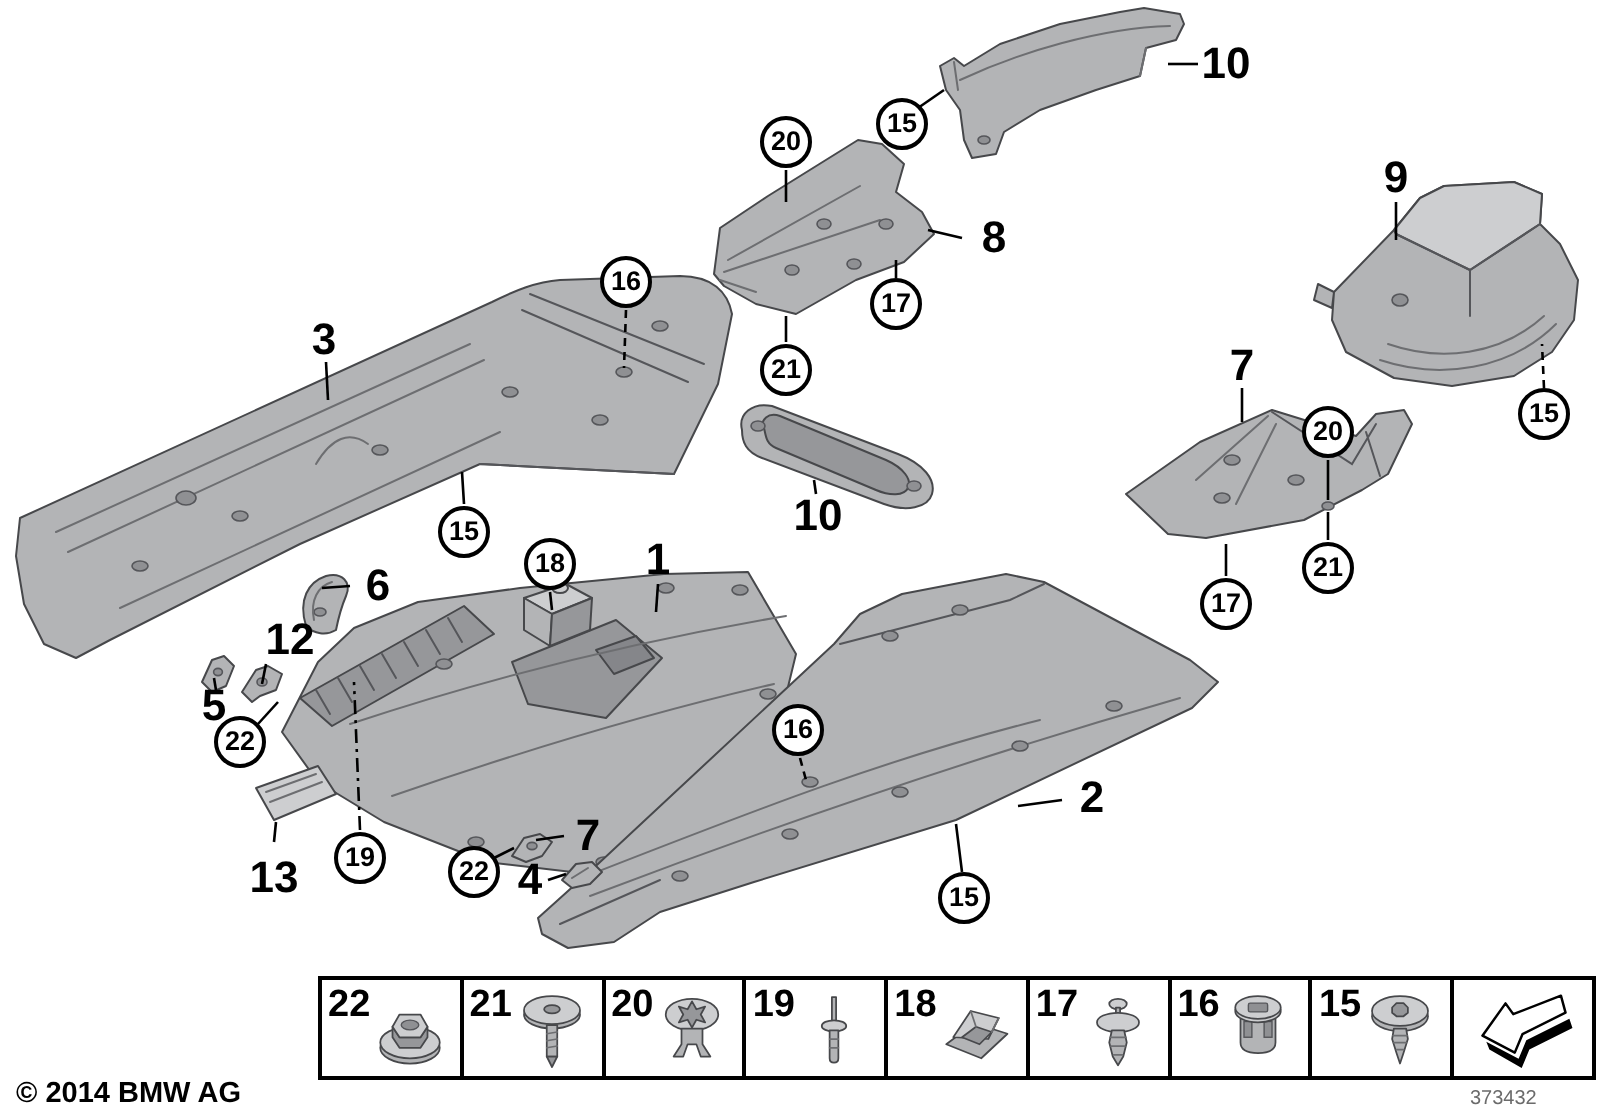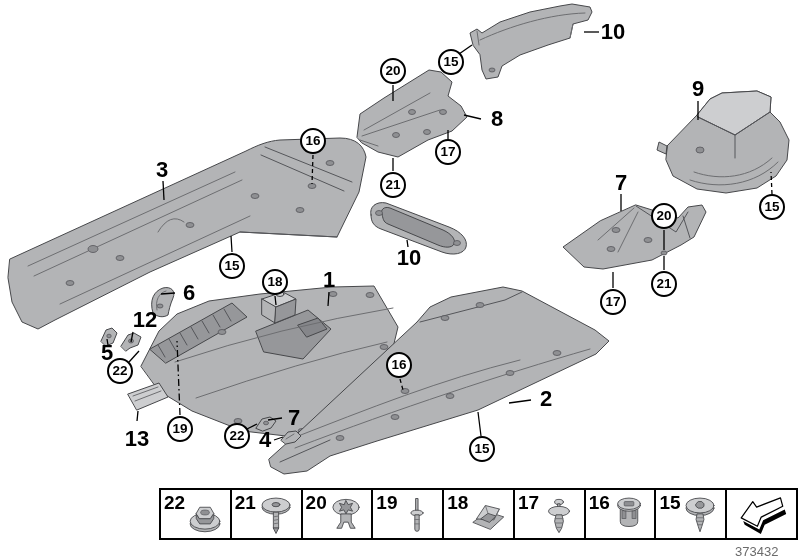--- a/index.html
+++ b/index.html
@@ -24,21 +24,21 @@
       line-height:1;z-index:5;}
   
   .legend{position:absolute;left:159px;top:488px;width:635px;height:48px;display:flex;
           border:2px solid #000;background:#fff;z-index:6;}
   .cell{position:relative;flex:1 1 0;border-right:2px solid #000;background:#fff;}
   .cell:last-child{border-right:none;}
   .cell .num{position:absolute;left:3px;top:2px;font-weight:bold;font-size:19px;color:#000;}
   .cell svg{position:absolute;right:2px;bottom:1px;width:46px;height:42px;}
   .cell.arrowcell svg{left:50%;top:50%;transform:translate(-50%,-50%);width:58px;height:40px;}
   .copyright{position:absolute;left:8px;top:539px;font-size:14.5px;font-weight:600;color:#000;z-index:6;}
-  .partnum{position:absolute;left:735px;top:544px;font-size:13px;color:#6b6b6b;z-index:6;}
+  .partnum{position:absolute;left:735px;top:544px;font-size:10px;color:#6b6b6b;z-index:6;}
 </style>
 </head>
 <body>
 
 <div class="stage">
 
   <svg class="art" width="800" height="560" viewBox="0 0 800 560" xmlns="http://www.w3.org/2000/svg" xmlns:xlink="http://www.w3.org/1999/xlink">
 
     <defs>
       <symbol id="hex-flange-nut" viewBox="0 0 48 48">
@@ -344,14 +344,15 @@
           <use href="#torx-washer-screw" xlink:href="#torx-washer-screw"></use>
         </svg>
       </div>
       <div class="cell arrowcell">
         <svg viewBox="0 0 64 52">
           <use href="#direction-arrow" xlink:href="#direction-arrow"></use>
         </svg>
       </div>
     </div>
 
+  <div class="copyright">© 2014 BMW AG</div>
   <div class="partnum">373432</div>
 </div>
 
 </body></html>

